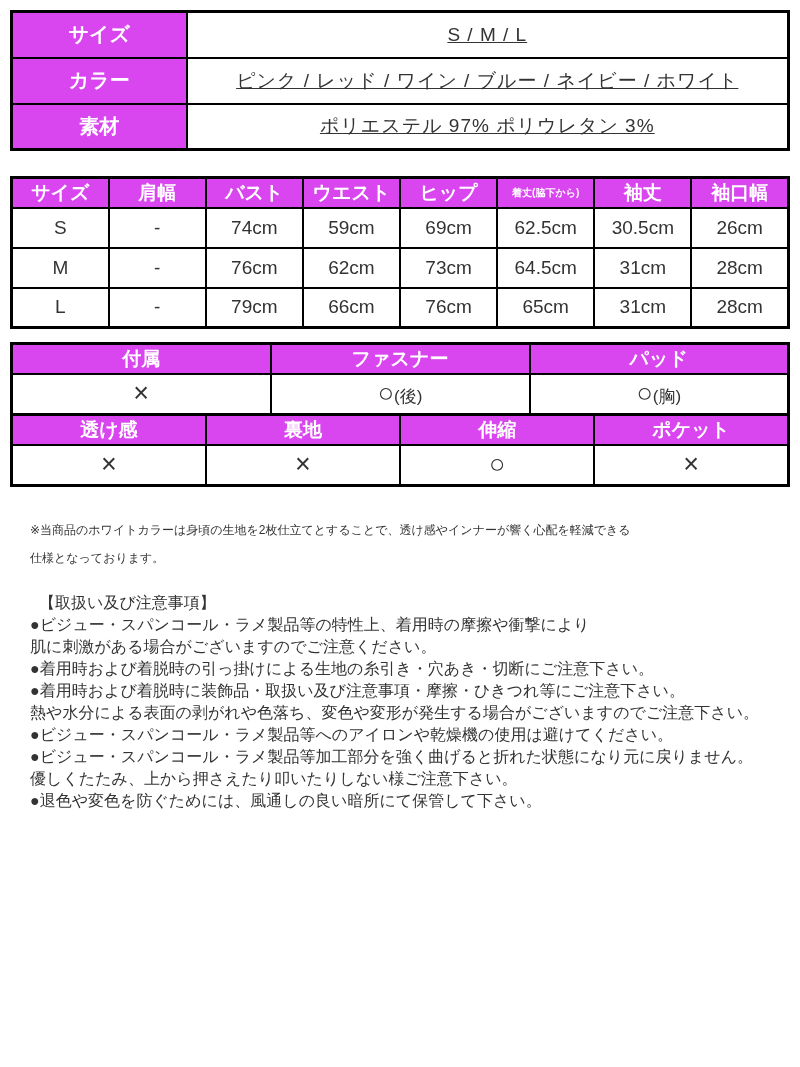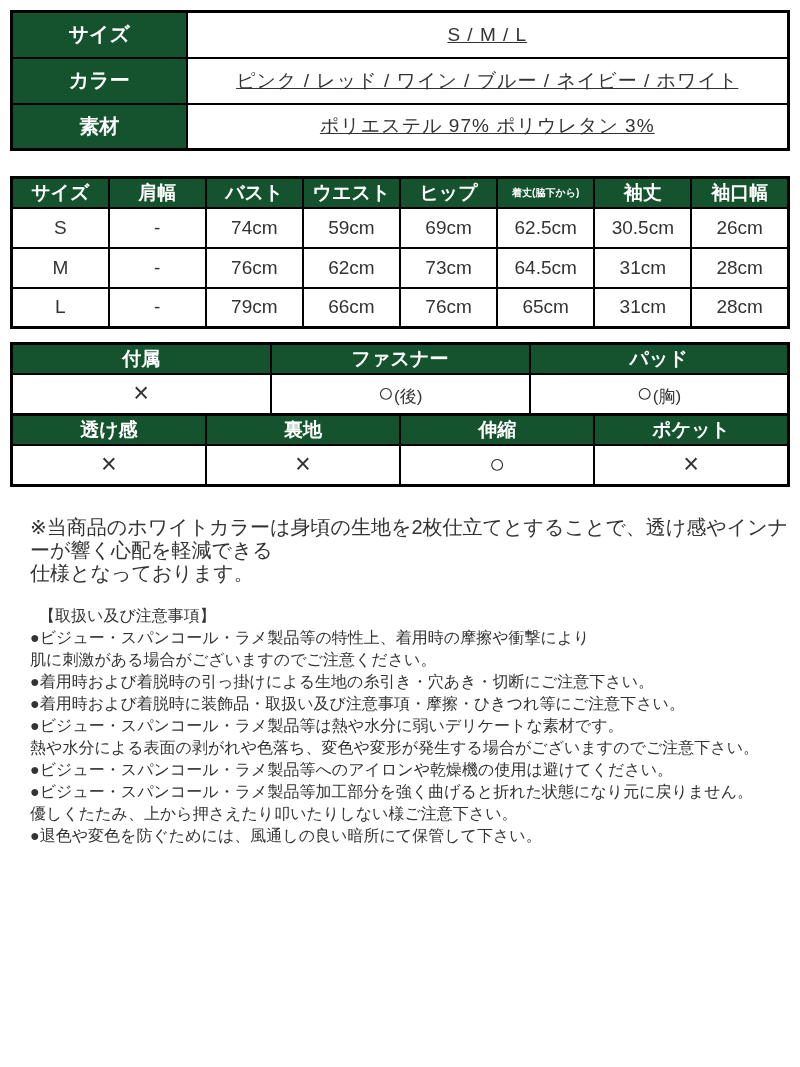--- a/index.html
+++ b/index.html
@@ -19,21 +19,21 @@
   }
   th, td {
     border: 2px solid #000;
     text-align: center;
     vertical-align: middle;
     overflow: hidden;
     white-space: nowrap;
     padding: 0;
   }
   th {
-    background: #14532d;
+    background: #d946ef;
     color: #ffffff;
     font-weight: bold;
   }
   td { color: #333333; }
 
   
   .t1 { margin-bottom: 25px; }
   .t1 th { width: 175px; height: 46px; font-size: 20px; }
   .t1 td { font-size: 19px; letter-spacing: 1px; text-decoration: underline; }
 
@@ -46,22 +46,22 @@
   .t3 { margin-top: 13px; }
   .t4 { margin-top: -3px; }
   .t3 th, .t4 th { height: 30px; font-size: 19px; }
   .t3 td, .t4 td { height: 41px; }
   .mark { font-size: 27px; font-weight: 300; }
   .mark-note { font-size: 17px; }
 
   
   .note {
     margin: 29px 0 0 20px;
-    font-size: 20px;
-    line-height: 23px;
+    font-size: 12px;
+    line-height: 28px;
     color: #333333;
   }
   .handling {
     margin: 20px 0 0 20px;
     font-size: 16px;
     line-height: 22px;
     color: #333333;
   }
   .handling-title { padding-left: 9px; }
 </style>
@@ -174,21 +174,20 @@
     <div>※当商品のホワイトカラーは身頃の生地を2枚仕立てとすることで、透け感やインナーが響く心配を軽減できる</div>
     <div>仕様となっております。</div>
   </div>
 
   <div class="handling">
     <div class="handling-title">【取扱い及び注意事項】</div>
     <div>●ビジュー・スパンコール・ラメ製品等の特性上、着用時の摩擦や衝撃により</div>
     <div>肌に刺激がある場合がございますのでご注意ください。</div>
     <div>●着用時および着脱時の引っ掛けによる生地の糸引き・穴あき・切断にご注意下さい。</div>
     <div>●着用時および着脱時に装飾品・取扱い及び注意事項・摩擦・ひきつれ等にご注意下さい。</div>
-    <div>●ビジュー・スパンコール・ラメ製品等は熱や水分に弱いデリケートな素材です。</div>
     <div>熱や水分による表面の剥がれや色落ち、変色や変形が発生する場合がございますのでご注意下さい。</div>
     <div>●ビジュー・スパンコール・ラメ製品等へのアイロンや乾燥機の使用は避けてください。</div>
     <div>●ビジュー・スパンコール・ラメ製品等加工部分を強く曲げると折れた状態になり元に戻りません。</div>
     <div>優しくたたみ、上から押さえたり叩いたりしない様ご注意下さい。</div>
     <div>●退色や変色を防ぐためには、風通しの良い暗所にて保管して下さい。</div>
   </div>
 
 </div>
 
 </body></html>

